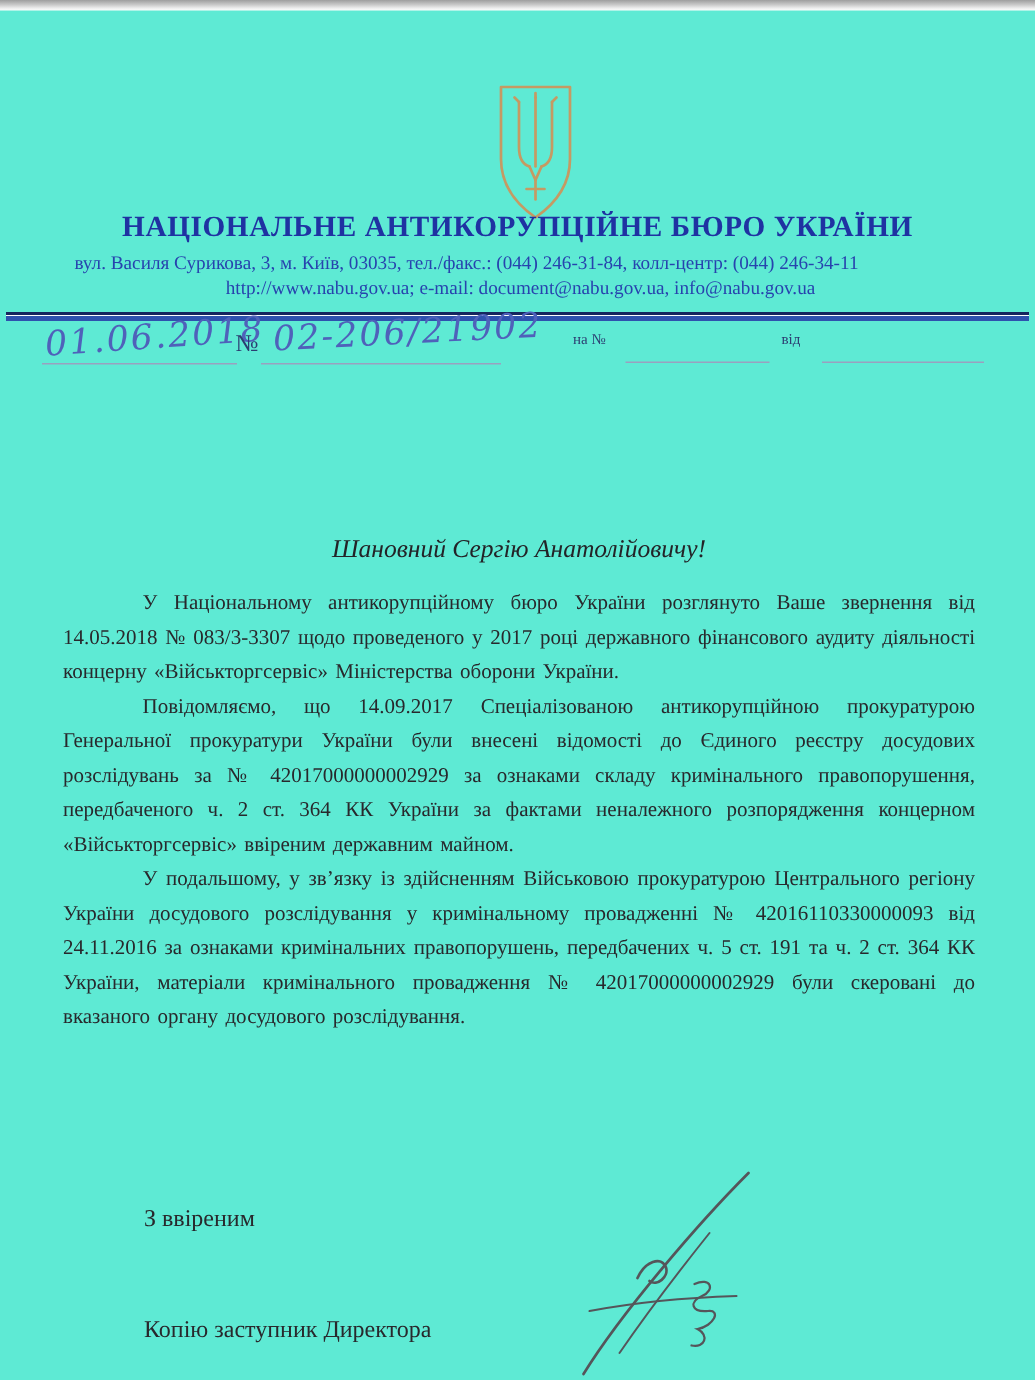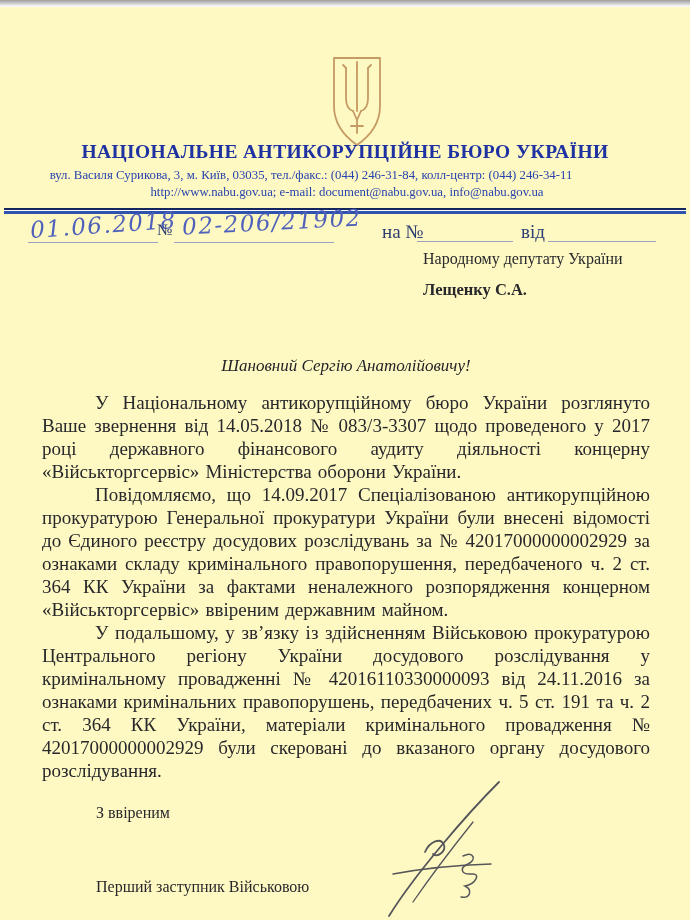--- a/index.html
+++ b/index.html
@@ -3,21 +3,21 @@
 <meta charset="utf-8">
 <style>
   * { margin:0; padding:0; box-sizing:border-box; }
   html,body { background:#ffffff; }
   body { font-family:"Liberation Serif", serif; }
 
   .page {
     position:relative;
     width:690px; height:920px;
     margin:0 auto;
-    background:#fef9c3;
+    background:#5eead4;
     overflow:hidden;
     color:#28282c;
   }
 
   
   .scan-top-bar {
     position:absolute; top:0; left:0; width:690px; height:7px;
     background:linear-gradient(to bottom,#9e9e9e 0%,#c9c9c9 45%,#efefef 80%,#fdfdfc 100%);
   }
 
@@ -51,21 +51,21 @@
     font-family:"DejaVu Serif", serif;
     font-style:italic;
     font-size:23px;
     color:#4f61ba;
     letter-spacing:1.5px;
     white-space:nowrap;
   }
   .hand-date   { left:30px;  top:212px; transform:rotate(-4deg); }
   .hand-number { left:182px; top:209px; transform:rotate(-3deg); }
   .ref-label {
-    position:absolute; font-size:19px; color:#2c3e72; white-space:nowrap;
+    position:absolute; font-size:10px; color:#2c3e72; white-space:nowrap;
   }
   .no-sign  { left:157px; top:221px; font-size:16px; }
   .na-label { left:382px; top:221px; }
   .vid-label{ left:521px; top:221px; }
   .ref-line {
     position:absolute; height:1px; background:#9aa0bf; top:242px;
   }
   .line-date { left:28px;  width:130px; }
   .line-num  { left:174px; width:160px; }
   .line-na   { left:417px; width:96px;  top:241px; }
@@ -81,21 +81,21 @@
     position:absolute; left:42px; top:356px; width:608px;
   }
   .salutation {
     text-align:center;
     font-weight:normal; font-style:italic;
     font-size:17px;
     margin-bottom:15px;
     color:#232327;
   }
   .body-block p {
-    font-size:19px;
+    font-size:14px;
     line-height:23px;
     text-align:justify;
     text-indent:53px;
     word-spacing:1.4px;
     color:#28282c;
   }
 
   
   .closing   { position:absolute; left:96px; top:804px; font-size:16px; }
   .position  { position:absolute; left:96px; top:878px; font-size:16px; }
@@ -131,34 +131,30 @@
   <span class="hand hand-date">01.06.2018</span>
   <span class="ref-line line-date"></span>
   <span class="ref-label no-sign">№</span>
   <span class="hand hand-number">02-206/21902</span>
   <span class="ref-line line-num"></span>
   <span class="ref-label na-label">на №</span>
   <span class="ref-line line-na"></span>
   <span class="ref-label vid-label">від</span>
   <span class="ref-line line-vid"></span>
 
-  <div class="recipient">
-    <div class="r1">Народному депутату України</div>
-    <div class="r2">Лещенку С.А.</div>
-  </div>
 
   <div class="body-block">
     <div class="salutation">Шановний Сергію Анатолійовичу!</div>
     <p>У Національному антикорупційному бюро України розглянуто Ваше звернення від 14.05.2018 № 083/3-3307 щодо проведеного у 2017 році державного фінансового аудиту діяльності концерну «Військторгсервіс» Міністерства оборони України.</p>
     <p>Повідомляємо, що 14.09.2017 Спеціалізованою антикорупційною прокуратурою Генеральної прокуратури України були внесені відомості до Єдиного реєстру досудових розслідувань за № 42017000000002929 за ознаками складу кримінального правопорушення, передбаченого ч. 2 ст. 364 КК України за фактами неналежного розпорядження концерном «Військторгсервіс» ввіреним державним майном.</p>
     <p>У подальшому, у зв’язку із здійсненням Військовою прокуратурою Центрального регіону України досудового розслідування у кримінальному провадженні № 42016110330000093 від 24.11.2016 за ознаками кримінальних правопорушень, передбачених ч. 5 ст. 191 та ч. 2 ст. 364 КК України, матеріали кримінального провадження № 42017000000002929 були скеровані до вказаного органу досудового розслідування.</p>
   </div>
 
   <div class="closing">З ввіреним</div>
-  <div class="position">Перший заступник Військовою</div>
+  <div class="position">Копію заступник Директора</div>
 
   <svg class="signature-svg" width="135" height="142" viewBox="0 0 135 142">
     <g fill="none" stroke="#55555a" stroke-width="1.8" stroke-linecap="round">
       <path d="M14 138 C 40 96, 92 36, 124 4"></path>
       <path d="M38 124 C 60 92, 82 64, 98 44" stroke-width="1.3"></path>
       <path d="M18 96 C 50 90, 85 87, 116 86" stroke-width="1.4"></path>
       <path d="M50 74 C 55 63, 66 59, 69 67 C 71 73, 63 80, 58 76"></path>
       <path d="M88 78 C 99 73, 102 82, 93 86 C 84 90, 86 97, 97 96 C 106 95, 101 106, 90 108 C 98 112, 95 121, 86 119" stroke-width="1.5"></path>
     </g>
   </svg>

